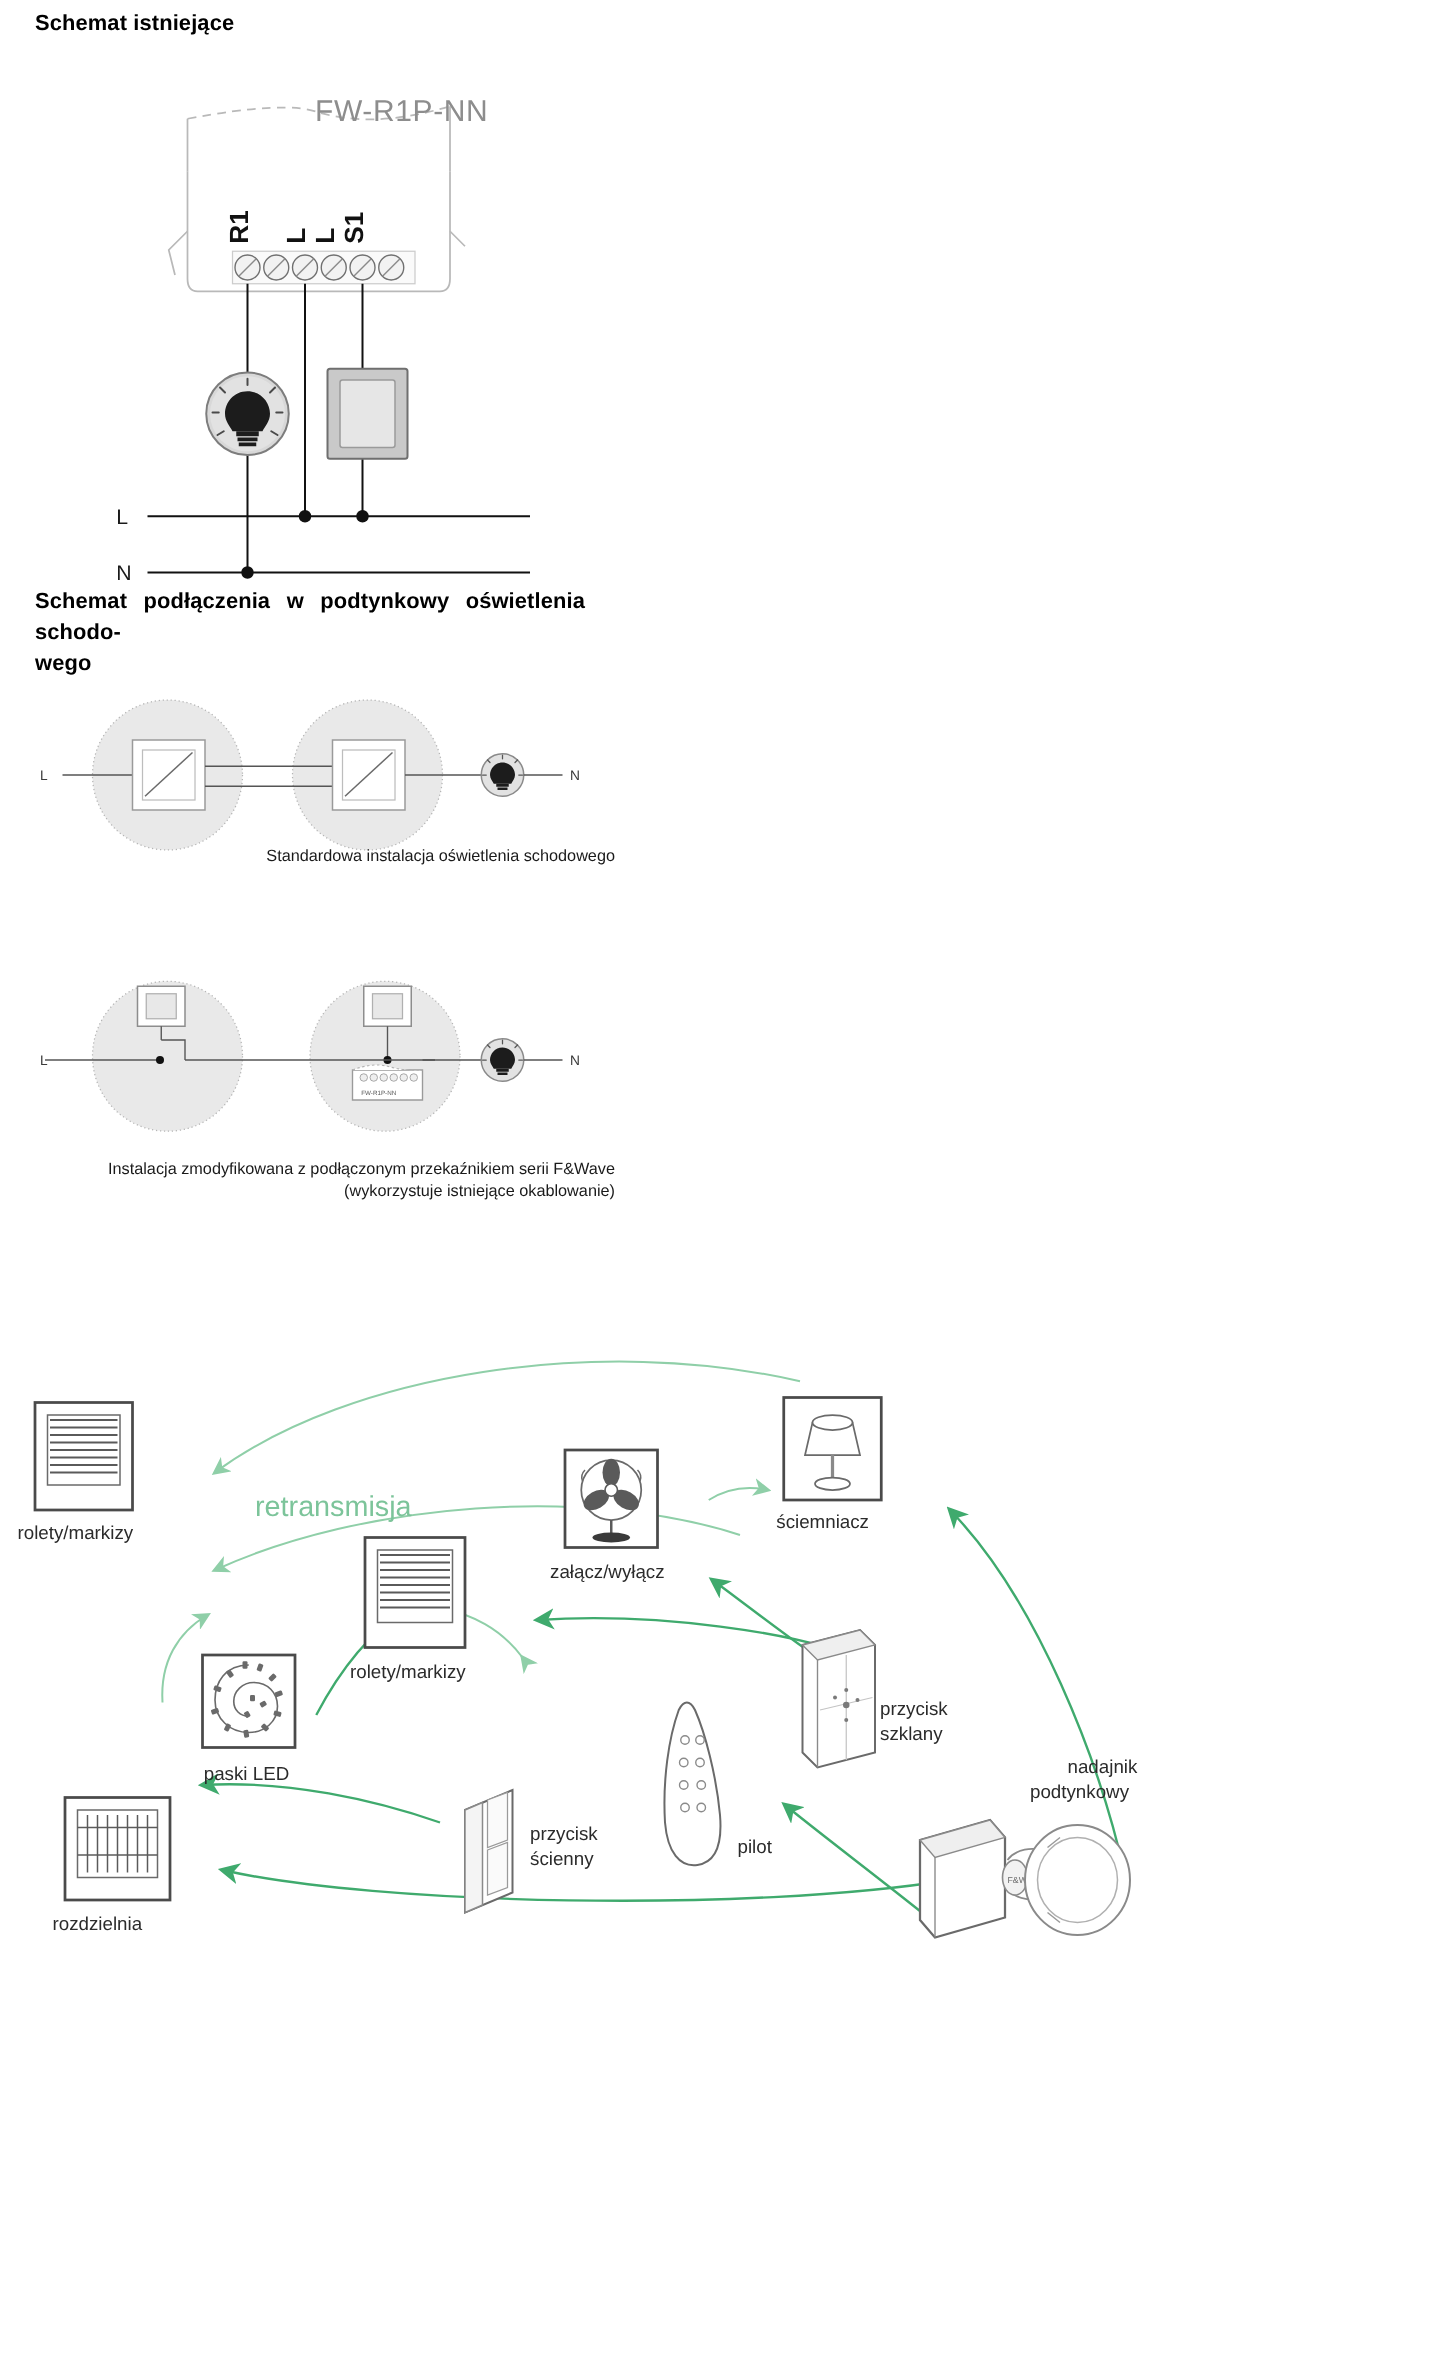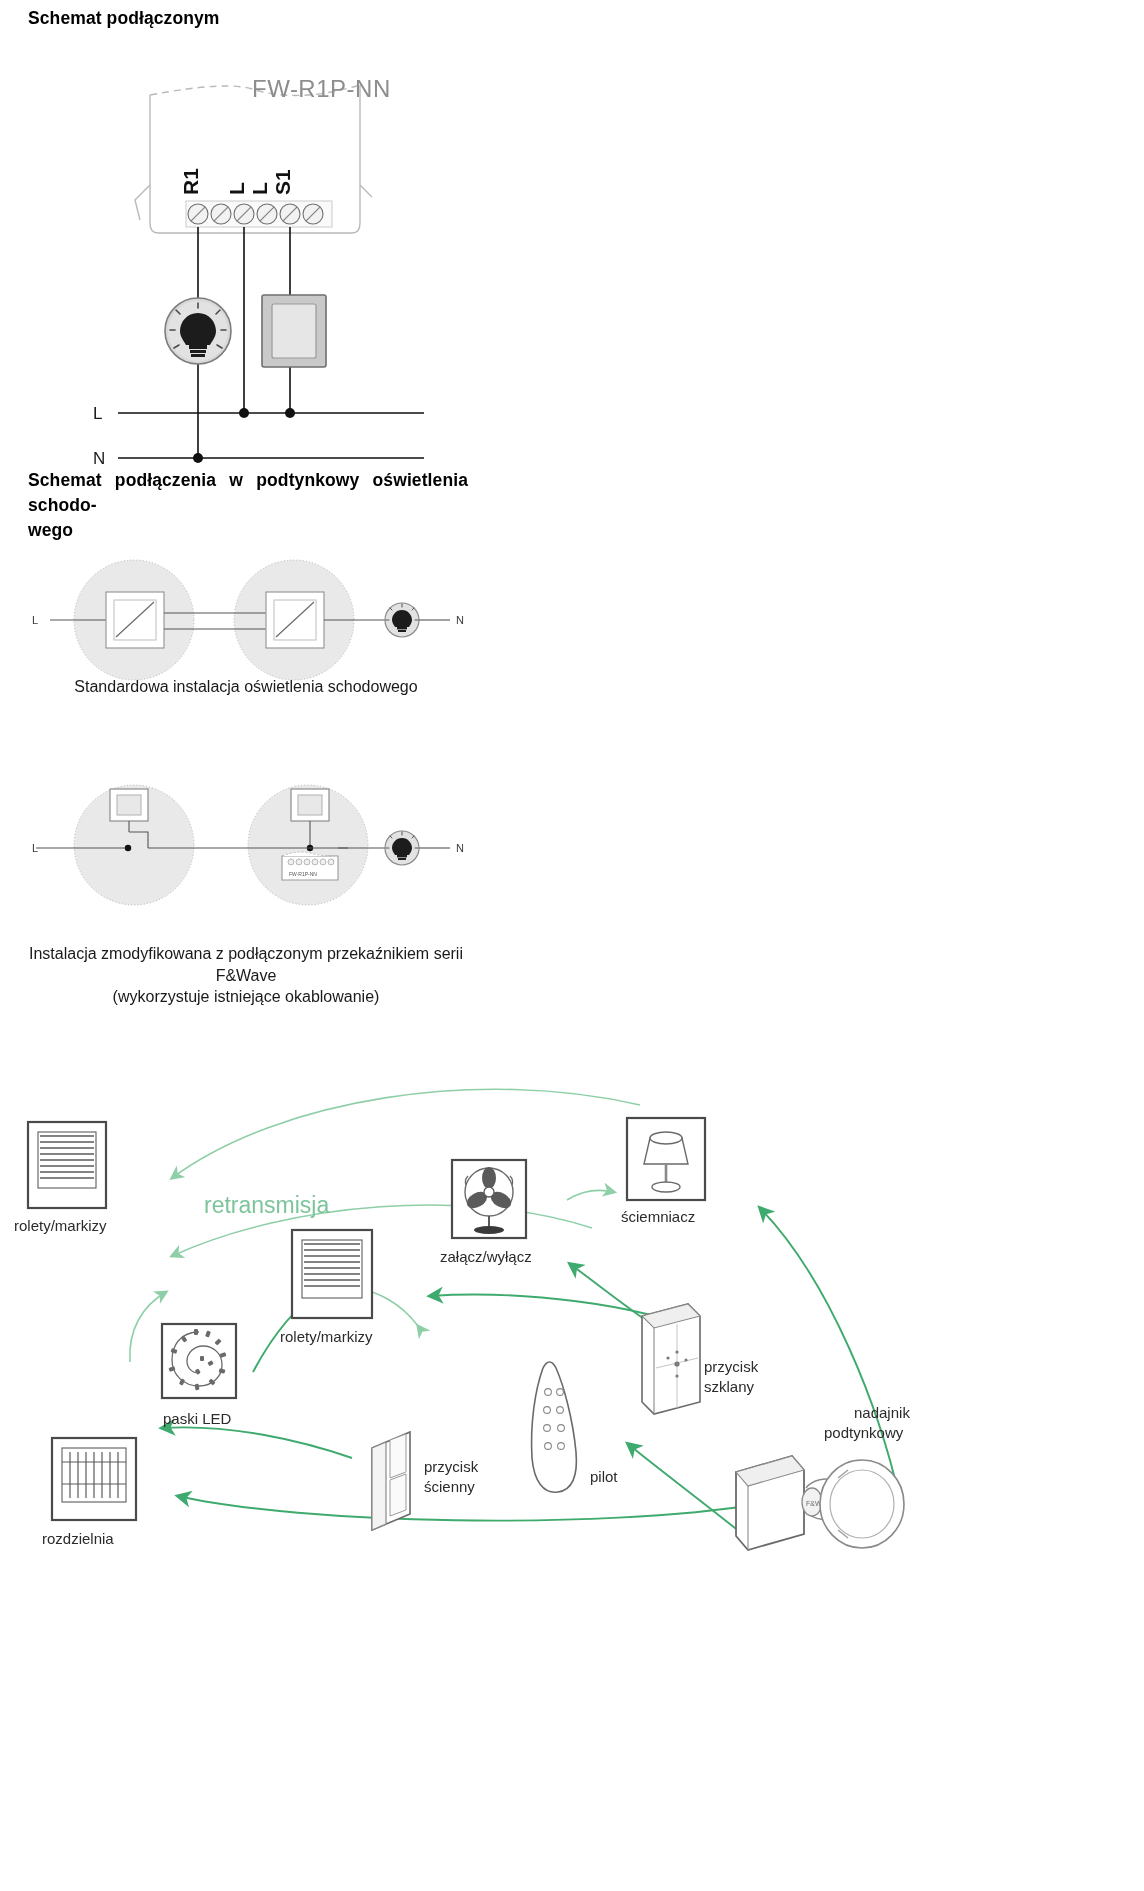--- a/index.html
+++ b/index.html
@@ -28,23 +28,23 @@
   #heading-2 {
     left: 28px; top: 468px;
     width: 440px;
     line-height: 1.42;
     text-align: justify;
   }
   #heading-2 .ln2 { text-align: left; }
 
   
   .caption {
-    font-size: 16px;
+    font-size: 13px;
     color: #1a1a1a;
-    text-align: center;
+    text-align: right;
     line-height: 1.35;
   }
 
   
   svg { display: block; overflow: visible; }
   .dev-label {
     font-family: "Liberation Sans", sans-serif;
     font-size: 15px;
     fill: #2b2b2b;
   }
@@ -77,21 +77,21 @@
   }
   .tiny-name {
     font-family: "Liberation Sans", sans-serif;
     font-size: 5px;
     fill: #555;
   }
 </style>
 </head>
 <body>
 
-<div class="abs h-bold" id="heading-1">Schemat podłączonym</div>
+<div class="abs h-bold" id="heading-1">Schemat istniejące</div>
 
 <div class="abs" style="left:0px; top:45px;">
 <svg width="560" height="400" viewBox="0 0 560 400">
 
   <path d="M150 92 L150 178 Q150 188 158 188 L352 188 Q360 188 360 178 L360 92" fill="none" stroke="#b9b9b9" stroke-width="1.4"></path>
   <path d="M150 92 L150 50 M360 92 L360 40" fill="none" stroke="#b9b9b9" stroke-width="1.4"></path>
   <path d="M150 50 Q230 35 255 45 Q300 58 360 40" fill="none" stroke="#b9b9b9" stroke-width="1.4" stroke-dasharray="7 5"></path>
 
   <path d="M150 140 L135 155 L140 175 M360 140 L372 152" fill="none" stroke="#b9b9b9" stroke-width="1.4"></path>
 
@@ -272,21 +272,21 @@
       <line x1="386" y1="78" x2="389" y2="78"></line>
       <line x1="418" y1="78" x2="415" y2="78"></line>
     </g>
   </g>
 
   <line x1="419" y1="78" x2="450" y2="78" stroke="#555" stroke-width="1.1"></line>
   <text class="sch-label-sm" x="456" y="82">N</text>
 </svg>
 </div>
 
-<div class="abs caption" style="left:0px; top:926px; width:492px;margin-top:17px;">
+<div class="abs caption" style="left:0px; top:926px; width:492px;">
   <div>Instalacja zmodyfikowana z podłączonym przekaźnikiem serii F&amp;Wave</div>
   <div>(wykorzystuje istniejące okablowanie)</div>
 </div>
 
 <div class="abs" style="left:0px; top:1080px;">
 <svg width="1144" height="800" viewBox="0 0 1144 800">
 
   <defs>
     <marker id="arrow-dark" markerWidth="9" markerHeight="9" refX="7" refY="4.5" orient="auto" markerUnits="strokeWidth">
       <path d="M0,0 L9,4.5 L0,9 L2.5,4.5 Z" fill="#3faa6d"></path>

